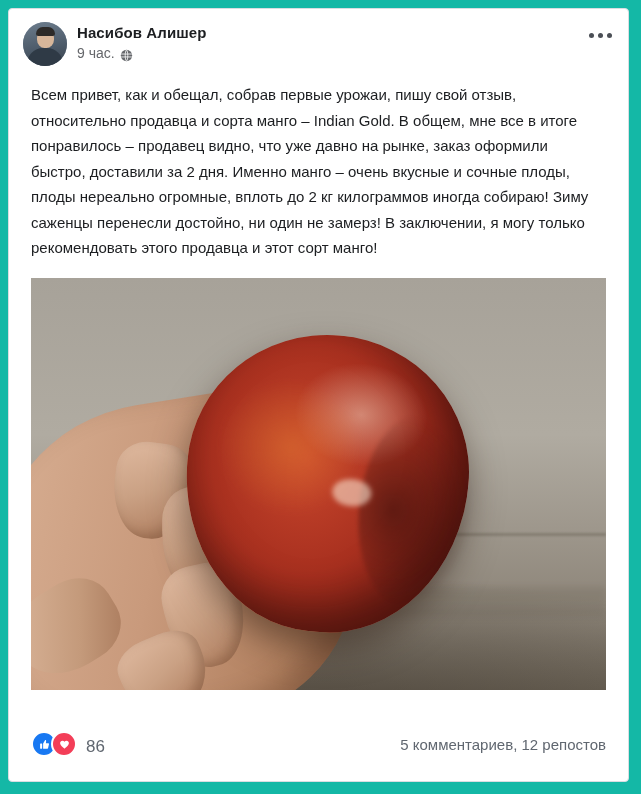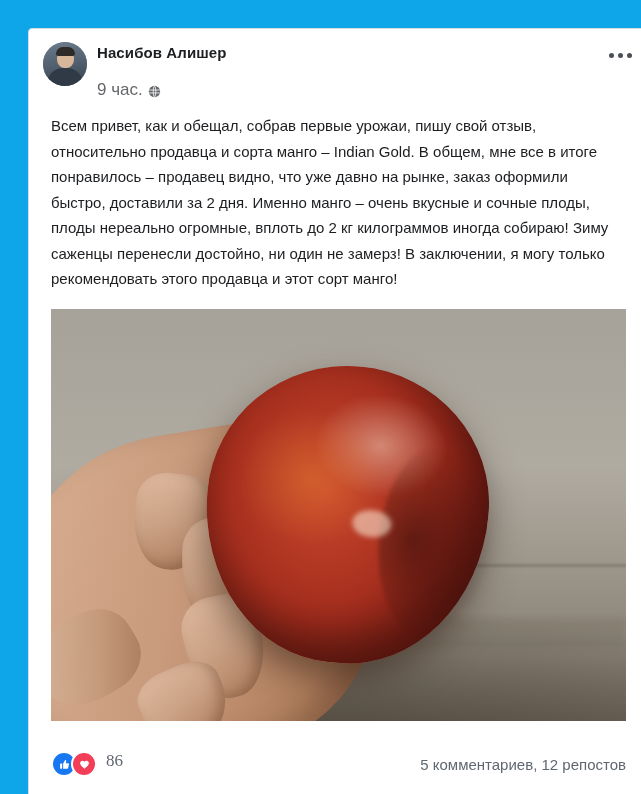--- a/index.html
+++ b/index.html
@@ -11,22 +11,22 @@
     height: 794px;
     background: #ffffff;
     font-family: "Liberation Sans", sans-serif;
     overflow: hidden;
   }
   .page {
     position: relative;
     width: 641px;
     height: 794px;
     box-sizing: border-box;
-    padding: 28px;
-    background: #0ea5e9;
+    padding: 8px;
+    background: #14b8a6;
   }
   .card {
     position: relative;
     width: 621px;
     height: 774px;
     box-sizing: border-box;
     border: 1px solid #d9dde2;
     border-radius: 4px;
     background: #ffffff;
     overflow: hidden;
@@ -89,24 +89,24 @@
     padding-top: 1px;
   }
   .author {
     font-size: 15px;
     font-weight: bold;
     color: #1c1e21;
     line-height: 19px;
     letter-spacing: .1px;
   }
   .meta {
-    margin-top: 20px;
+    margin-top: 4px;
     display: flex;
     align-items: center;
-    font-size: 17px;
+    font-size: 14px;
     color: #65676b;
     line-height: 15px;
   }
   .globe-icon {
     display: inline-block;
     width: 13px;
     height: 13px;
     margin-left: 5px;
     position: relative;
     top: 2px;
@@ -251,22 +251,21 @@
   .footer {
     margin-top: auto;
     padding: 0 22px;
     height: 74px;
     display: flex;
     align-items: center;
     justify-content: space-between;
   }
   .reactions {
     display: flex;
-    align-items: flex-start;
-    font-family: Liberation Serif, serif;
+    align-items: flex-end;
   }
   .react-icon {
     width: 22px;
     height: 22px;
     border-radius: 50%;
     display: inline-flex;
     align-items: center;
     justify-content: center;
     border: 2px solid #fff;
     font-size: 11px;

